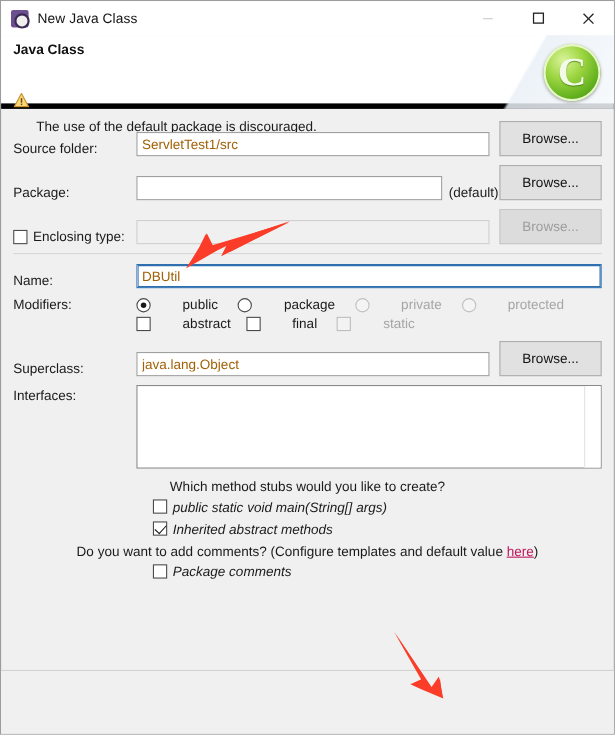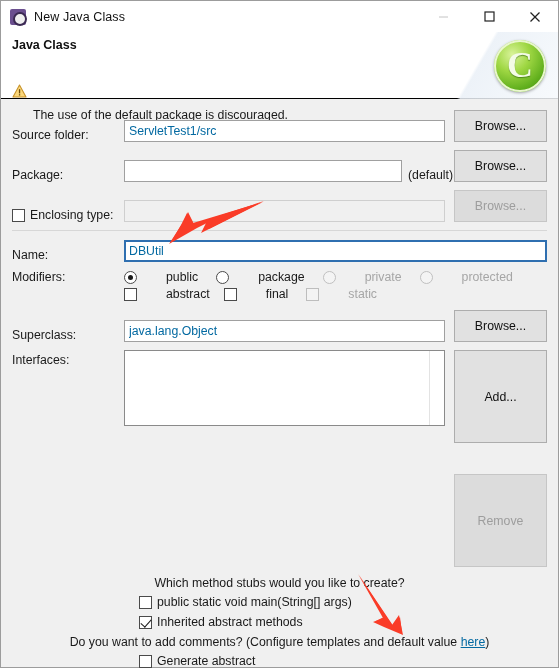--- a/index.html
+++ b/index.html
@@ -48,21 +48,21 @@
     display:flex; align-items:center; justify-content:center;
     font-size:13px; color:#222;
   }
   .win-btn.disabled { color:#bdbdbd; }
   .win-btn svg { display:block; }
 
   
   .header {
     flex:0 0 67px; height:67px;
     background:#ffffff;
-    border-bottom:1px solid #000000;
+    border-bottom:5px solid #000000;
     position:relative;
     padding:6px 0 0 11px;
   }
   .header-title { font-size:12.5px; font-weight:bold; color:#111; margin-bottom:8px; }
   .header-msg { display:flex; align-items:center; gap:6px; }
   .warn-icon { width:15px; height:14px; flex:0 0 15px; position:relative; }
   .header-msg-text { font-size:12.3px; color:#1a1a1a;margin-top:48px; }
 
   .clover {
     position:absolute; right:12px; top:8px;
@@ -88,21 +88,21 @@
   
   .body { flex:1 1 auto; padding:11px 11px 0 11px; position:relative; }
 
   .row { display:flex; align-items:flex-end; margin-bottom:8px; }
   .lbl { width:112px; flex:0 0 112px; font-size:12.3px; color:#1a1a1a; }
   .lbl.top { align-self:flex-start; padding-top:3px; }
 
   .txt {
     height:22px; border:1px solid #a0a0a0; background:#ffffff;
     font-family:"Liberation Sans", sans-serif; font-size:12.3px;
-    color:#0369a1; padding:0 4px; outline:none; line-height:20px;
+    color:#a16207; padding:0 4px; outline:none; line-height:20px;
   }
   .txt.flex { flex:1 1 auto; }
   .txt.disabled { background:#f0f0f0; border:1px solid #cfcfcf; }
 
   .btn {
     width:93px; height:32px; flex:0 0 93px;
     background:#e1e1e1; border:1px solid #adadad;
     font-family:"Liberation Sans", sans-serif; font-size:12.3px;
     color:#111; margin-left:9px; cursor:default;
   }
@@ -147,22 +147,22 @@
     position:relative;
   }
   .ifaces .sb {
     position:absolute; right:0; top:0; width:15px; height:100%;
     background:#fff; border-left:1px solid #e3e3e3;
   }
 
   .stack-btns { display:flex; flex-direction:column; gap:31px; margin-left:0; }
 
   .q-text { font-size:12.3px; color:#1a1a1a; margin:4px 0 5px 0;text-align:center; }
-  .stub-row { display:flex; align-items:center; margin:0 0 6px 127px; font-size:12.3px; }
-  .link { color:#0369a1; text-decoration:underline; }
+  .stub-row { display:flex; margin:0 0 6px 127px; font-size:12.3px;font-style:italic; }
+  .link { color:#be185d; text-decoration:underline; }
 
   
   .footer {
     flex:0 0 58px; height:58px;
     border-top:1px solid #d2d2d2;
     background:#f0f0f0;
     display:flex; align-items:center;
     padding:0 11px; position:relative;
   }
 
@@ -289,44 +289,40 @@
       <div class="lbl">Superclass:</div>
       <input class="txt flex" readonly="" value="java.lang.Object" style="">
       <button class="btn">Browse...</button>
     </div>
 
     <div class="row" style="align-items:flex-start;margin-bottom:9px">
       <div class="lbl top">Interfaces:</div>
       <div class="ifaces">
         <div class="sb"></div>
       </div>
-      <div class="stack-btns" style="margin-left:9px">
-        <button class="btn" style="margin-left:0">Add...</button>
-        <button class="btn disabled" style="margin-left:0">Remove</button>
-      </div>
     </div>
 
     <div class="q-text">Which method stubs would you like to create?</div>
 
     <label class="stub-row">
       <span class="cb"></span>
       <span>public static void main(String[] args)</span>
     </label>
     <label class="stub-row">
       <span class="cb checked"></span>
       <span>Inherited abstract methods</span>
     </label>
 
     <div class="q-text" style="margin-top:2px">
       <span>Do you want to add comments? (Configure templates and default value </span><a class="link" href="#">here</a><span>)</span>
     </div>
 
     <label class="stub-row">
       <span class="cb"></span>
-      <span>Generate abstract</span>
+      <span>Package comments</span>
     </label>
 
   </div>
 
   <div class="footer">
     
     
     
   </div>
 

